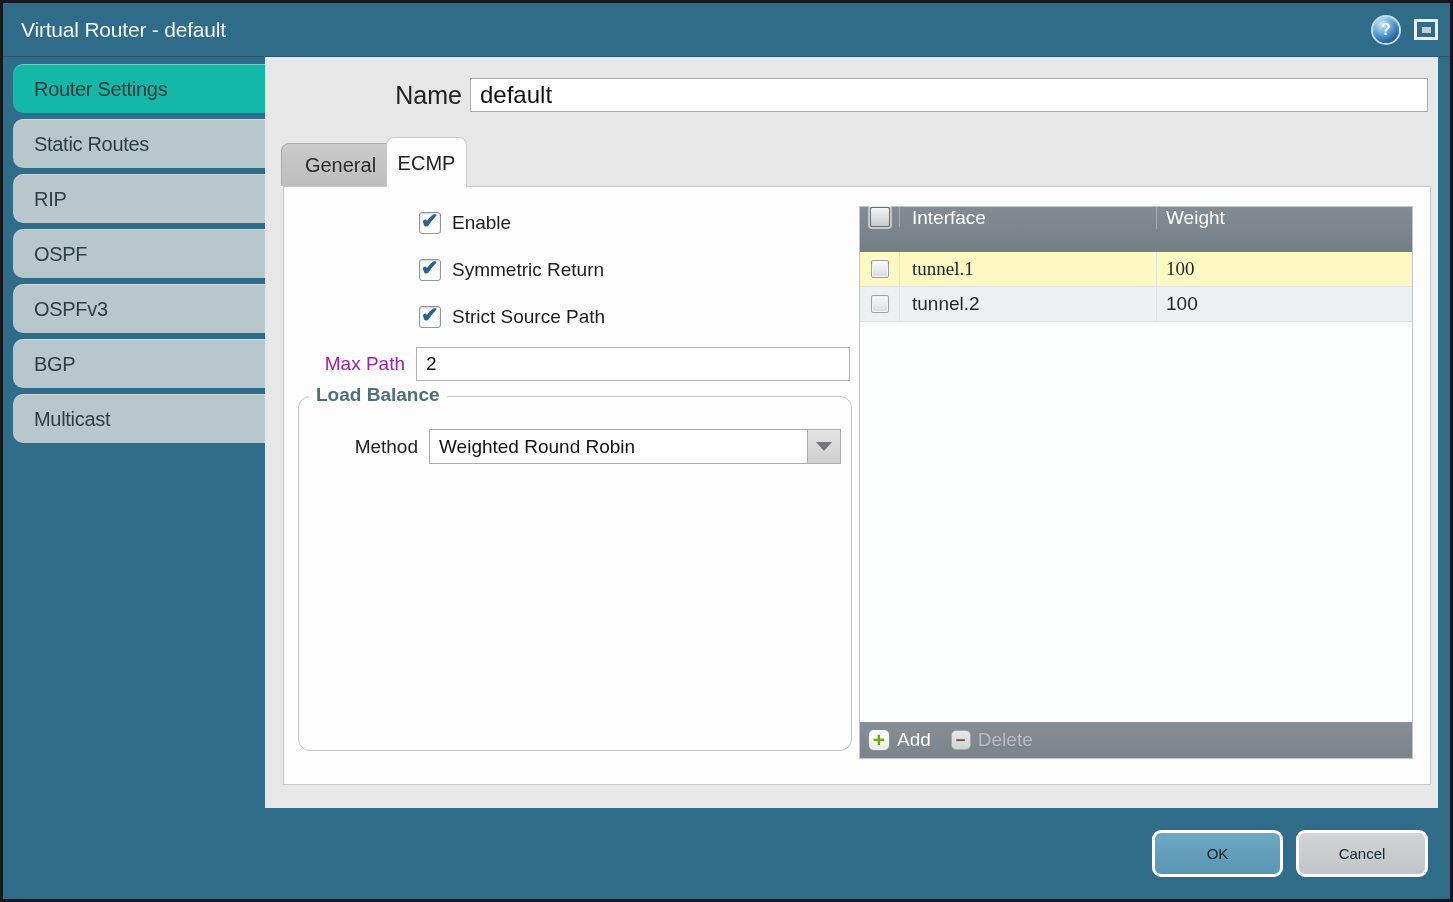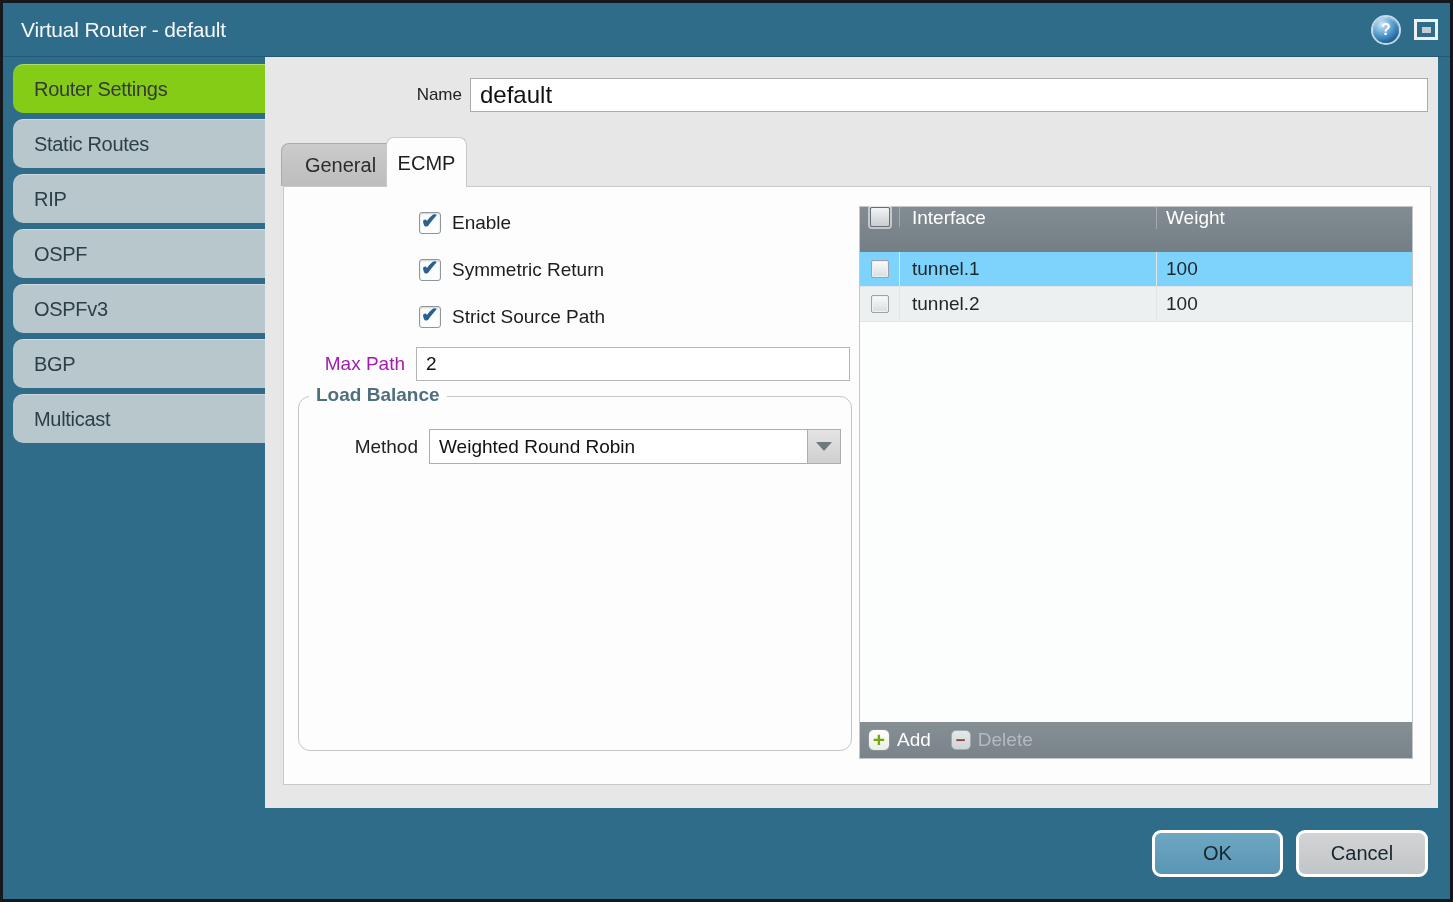--- a/index.html
+++ b/index.html
@@ -56,31 +56,31 @@
     margin-bottom: 6px;
     padding-left: 21px;
     background: #b7c7cc;
     border-radius: 10px 0 0 10px;
     border-top: 1px solid rgba(255,255,255,0.35);
     color: #2c3e46;
     font-size: 20px; letter-spacing: -0.3px;
     cursor: pointer;
     white-space: nowrap; overflow: hidden;
   }
-  .side-tab.active { background: #84cc16; color: #34393d; }
+  .side-tab.active { background: #14b8a6; color: #34393d; }
 
   
   .main {
     position: absolute; left: 262px; top: 54px; width: 1173px; height: 751px;
     background: #e7e7e7;
   }
   .name-label {
     position: absolute; left: 0; top: 21px; width: 197px; height: 34px;
     line-height: 34px; text-align: right;
-    font-size: 17px; color: #222;
+    font-size: 25px; color: #222;
   }
   .name-input {
     position: absolute; left: 205px; top: 21px; width: 958px; height: 34px;
     border: 1px solid #ababab; background: #ffffff;
     font-family: "Liberation Sans", sans-serif;
     font-size: 24px; color: #111; padding: 0 9px;
   }
 
   .tab { position: absolute; text-align: center; cursor: pointer; font-size: 20px; }
   .tab-general {
@@ -193,21 +193,21 @@
     box-shadow: 0 0 0 2px rgba(255,255,255,0.55);
     cursor: pointer;
   }
   .t-row {
     height: 35px; flex: 0 0 auto;
     display: flex; align-items: stretch;
     font-size: 19px; color: #20282c;
     border-bottom: 1px solid #e2e5e7;
     cursor: pointer;
   }
-  .t-row.odd { background: #7dd3fc; }
+  .t-row.odd { background: #fef9c3; font-family: Liberation Serif, serif; }
   .t-row.even { background: #edf0f1; }
   .t-row .cellcb {
     width: 40px; display: flex; align-items: center; justify-content: center;
     border-right: 1px solid #e2e5e7;
   }
   .t-row .cell1 {
     width: 257px; display: flex; align-items: center; padding-left: 12px;
     border-right: 1px solid #e2e5e7;
   }
   .t-row .cell2 { flex: 1; display: flex; align-items: center; padding-left: 9px; }
@@ -242,21 +242,21 @@
     border: 1px solid #a4abb0;
     display: flex; align-items: center; justify-content: center;
     color: #8c4742; font-size: 17px; font-weight: 800; line-height: 17px;
   }
 
   
   .dlg-btn {
     position: absolute; top: 827px; height: 47px;
     border: 3px solid #ffffff; border-radius: 9px;
     font-family: "Liberation Sans", sans-serif;
-    font-size: 20px; color: #14272e; cursor: pointer;
+    font-size: 15px; color: #14272e; cursor: pointer;
   }
   .btn-ok { left: 1149px; width: 131px; background: linear-gradient(#6ea7c2, #5896b4); }
   .btn-cancel { left: 1293px; width: 132px; background: linear-gradient(#d2d4d6, #c2c5c7); }
 </style>
 </head>
 <body>
 
 <div class="dialog">
 
   <div class="titlebar">

